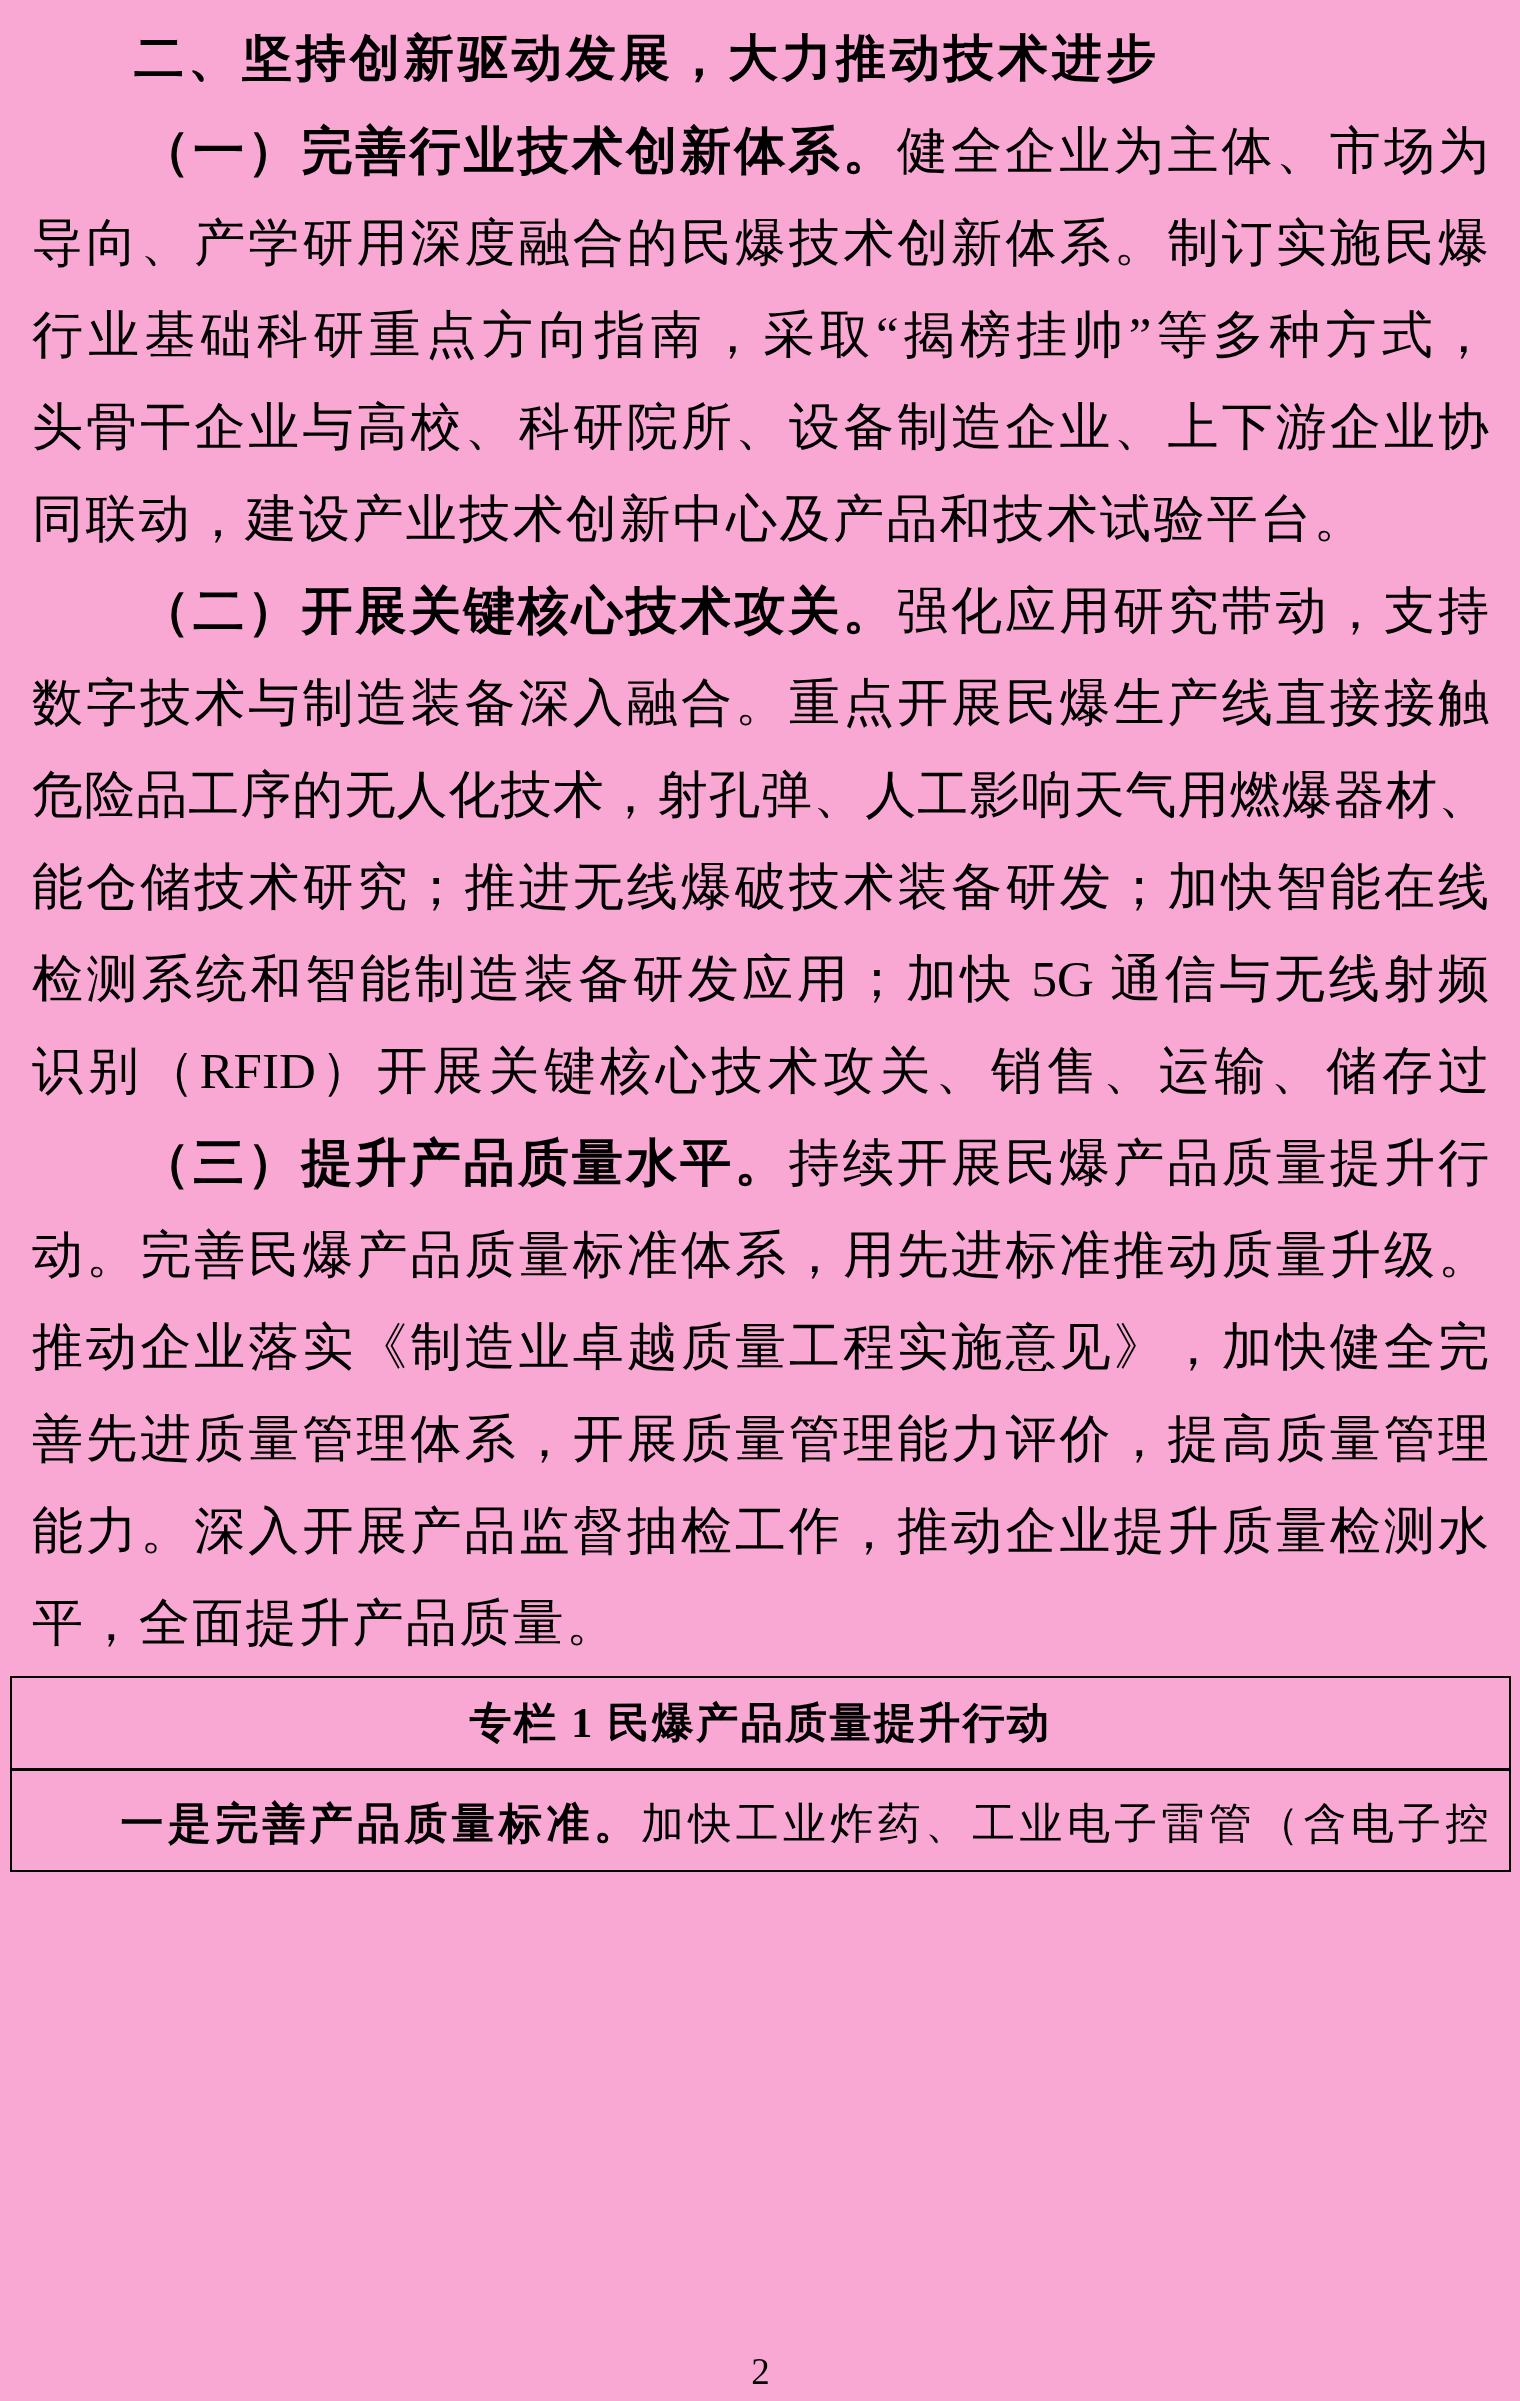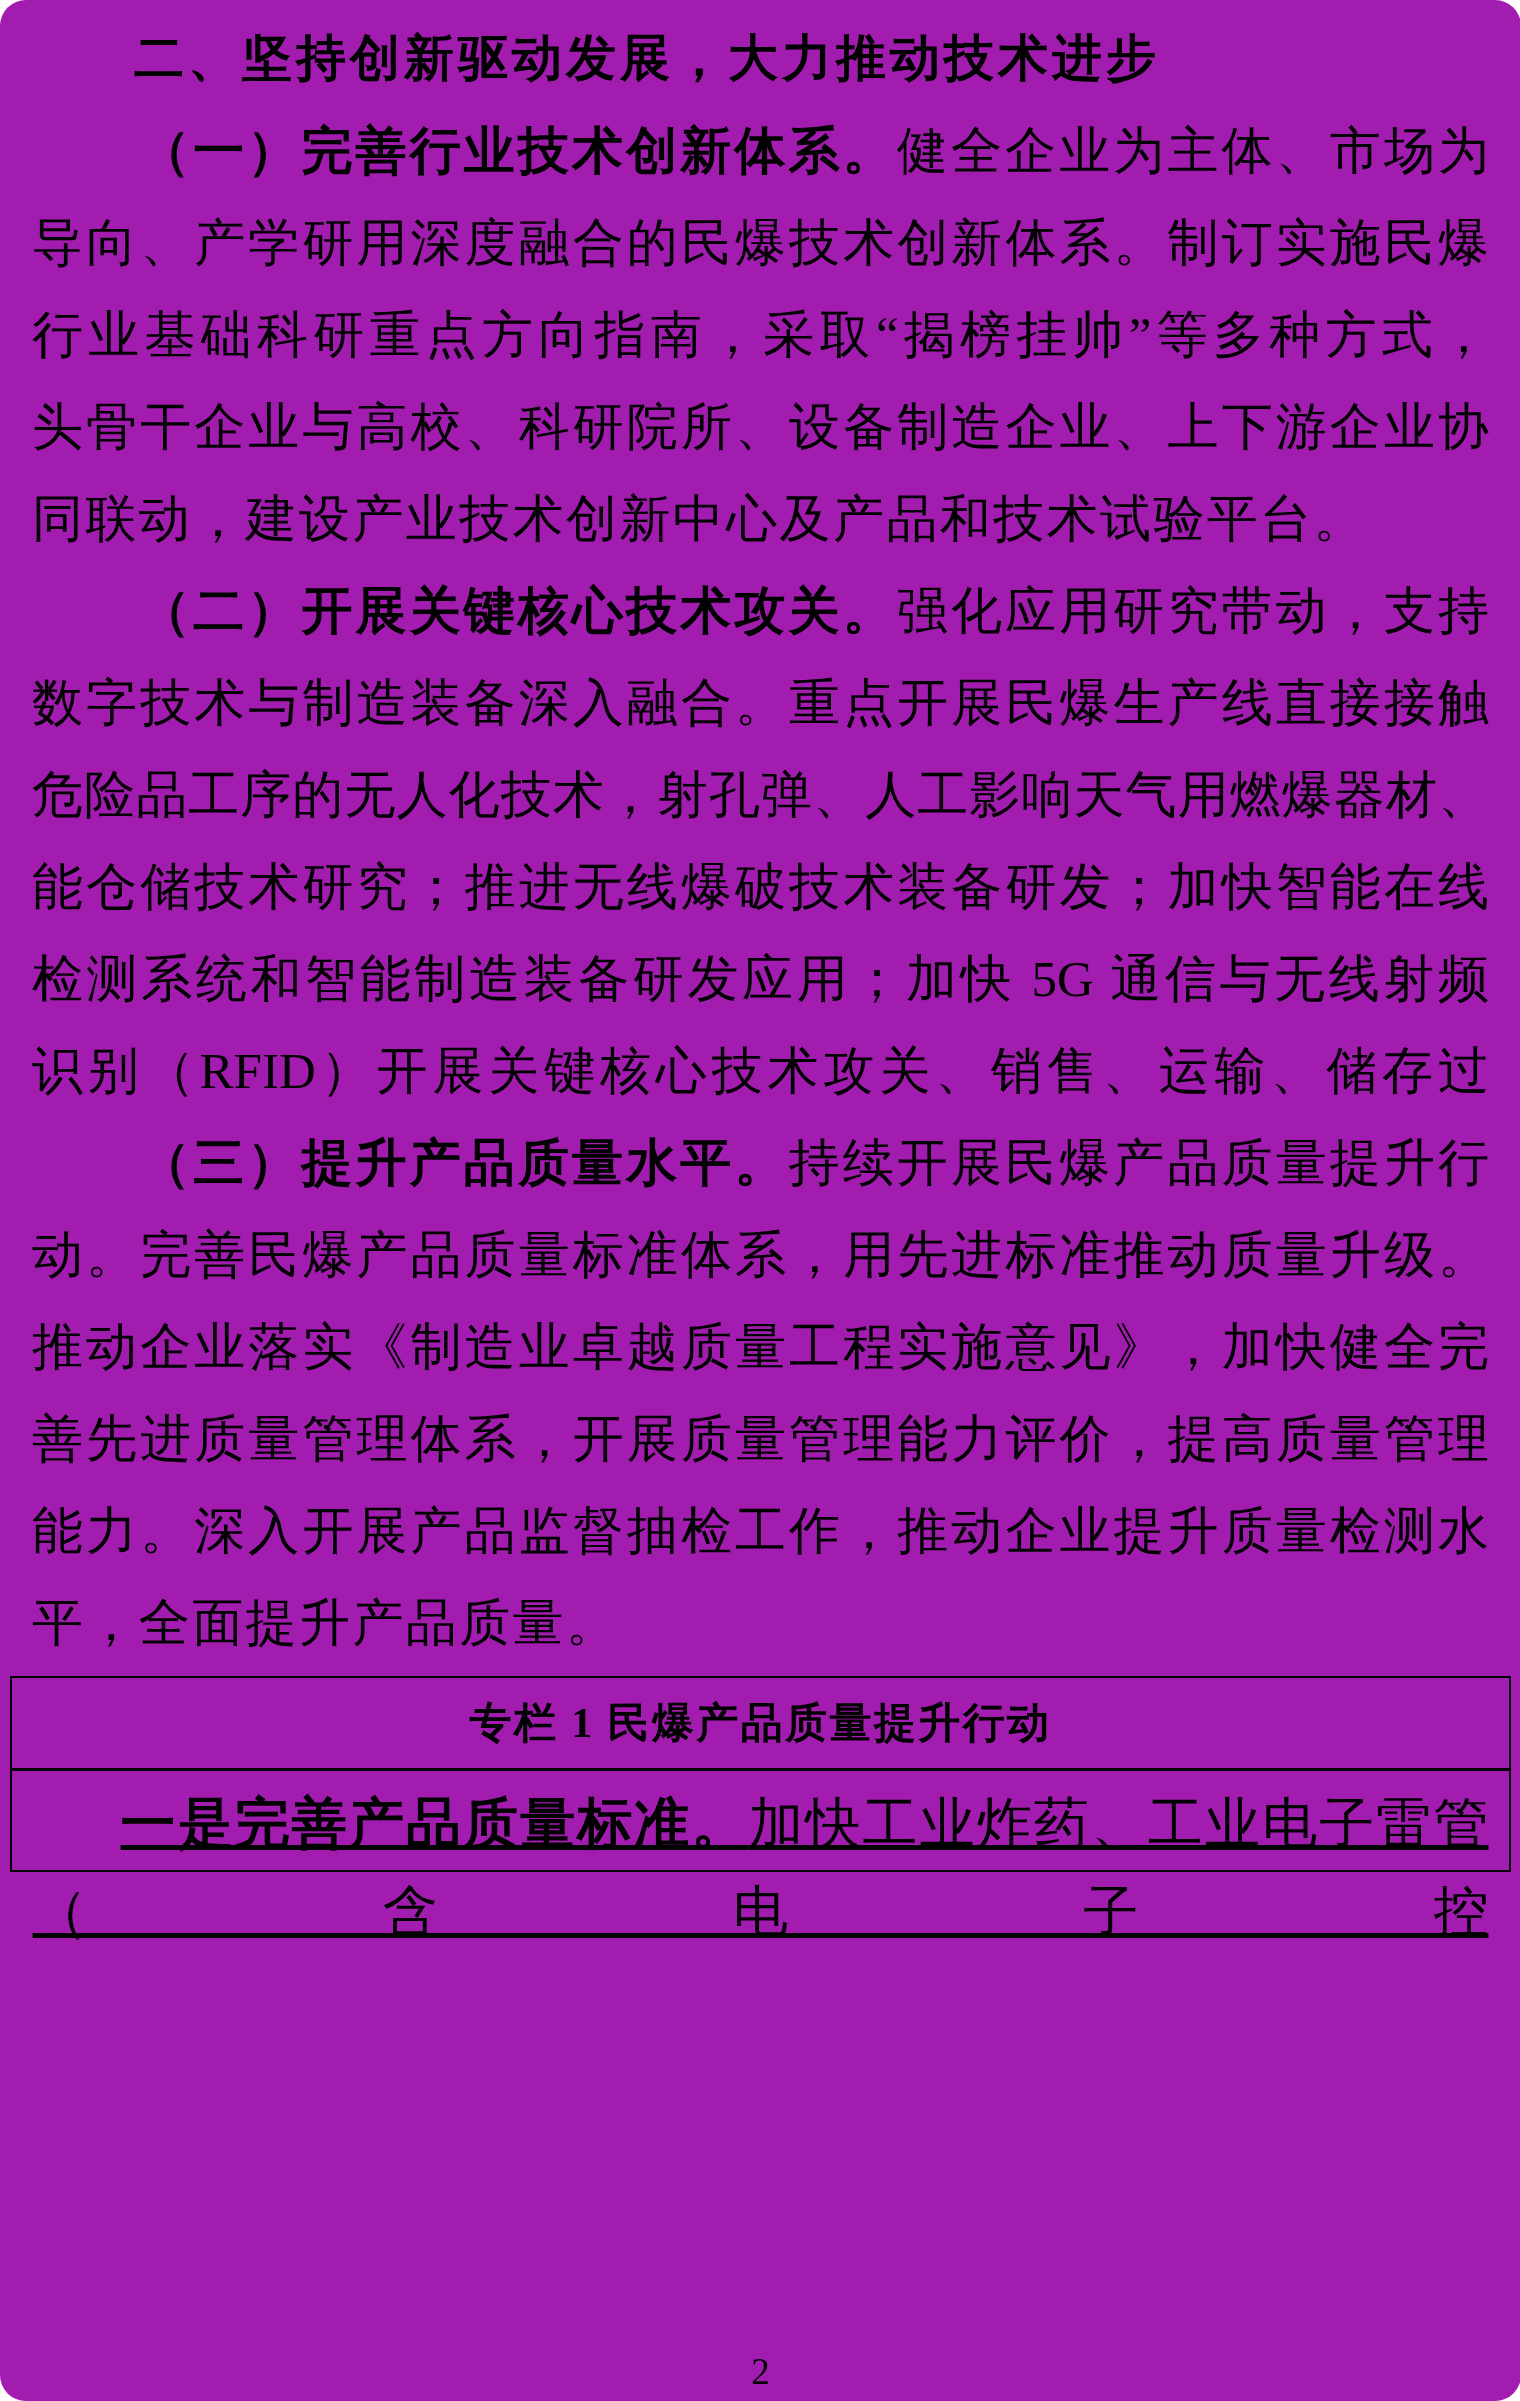--- a/index.html
+++ b/index.html
@@ -1,24 +1,23 @@
 <!DOCTYPE html>
 <html style="font-size:12.8px"><head>
 <meta charset="utf-8">
 <style>
   html, body { margin: 0; padding: 0; background: #ffffff; }
   .page {
     position: relative;
     width: 1521px;
     height: 2401px;
-    background: #a21caf;
+    background: #f9a8d4;
     color: #000000;
     font-family: "Liberation Serif", "DejaVu Serif", serif;
     overflow: hidden;
-    border-radius: 26px;
   }
   .content {
     padding: 11.2px 32px 0 32px;
   }
   .heading {
     font-family: "Liberation Sans", "DejaVu Sans", sans-serif;
     font-weight: bold;
     font-size: 50px;
     line-height: 94px;
     height: 94px;
@@ -52,26 +51,25 @@
     border-bottom: 3.2px solid #000000;
     text-align: center;
     font-weight: bold;
     font-size: 42px;
     letter-spacing: 2.4px;
   }
   .box-body {
     padding: 9.6px 21px 1.6px 21px;
   }
   .box-line {
-    font-size: 55px;
+    font-size: 43px;
     line-height: 88px;
     height: 88px;
     letter-spacing: 1.6px;
     white-space: nowrap;
-    text-decoration: underline;
   }
   .box-line.indent { text-indent: 88px; }
   .page-num {
     position: absolute;
     left: 0;
     right: 0;
     top: 2350px;
     text-align: center;
     font-size: 37px;
     font-family: "Liberation Serif", "DejaVu Serif", serif;

